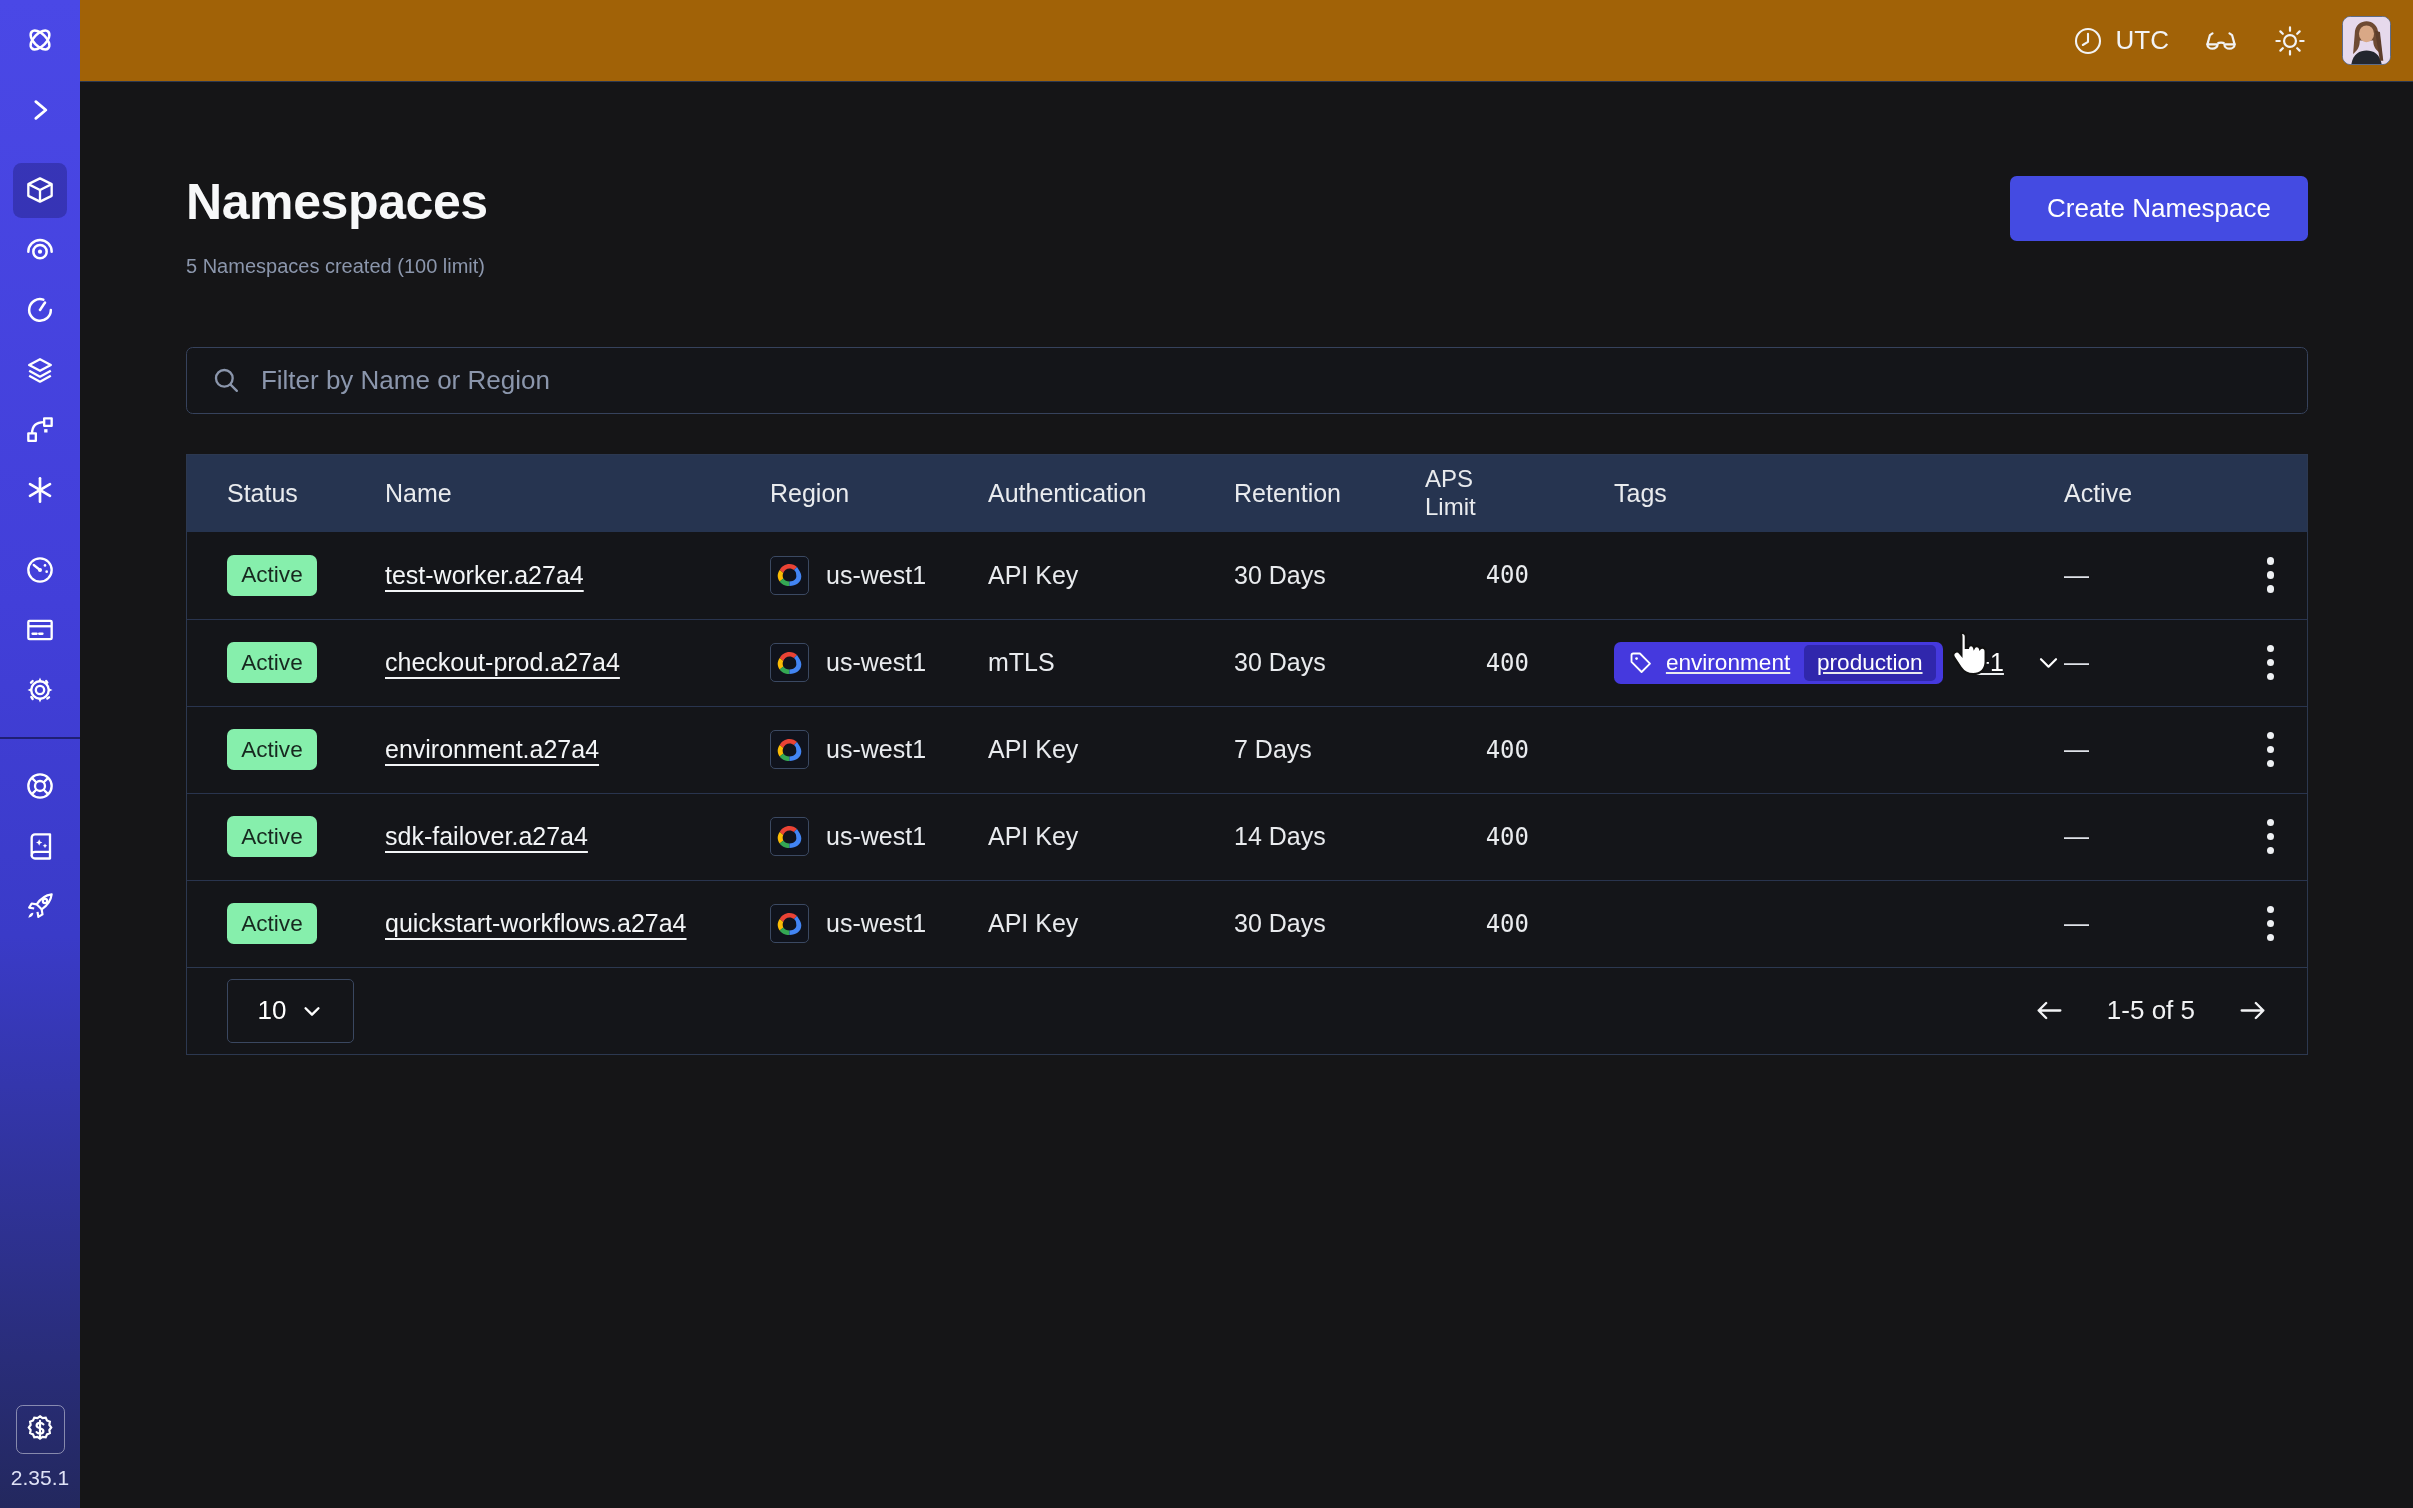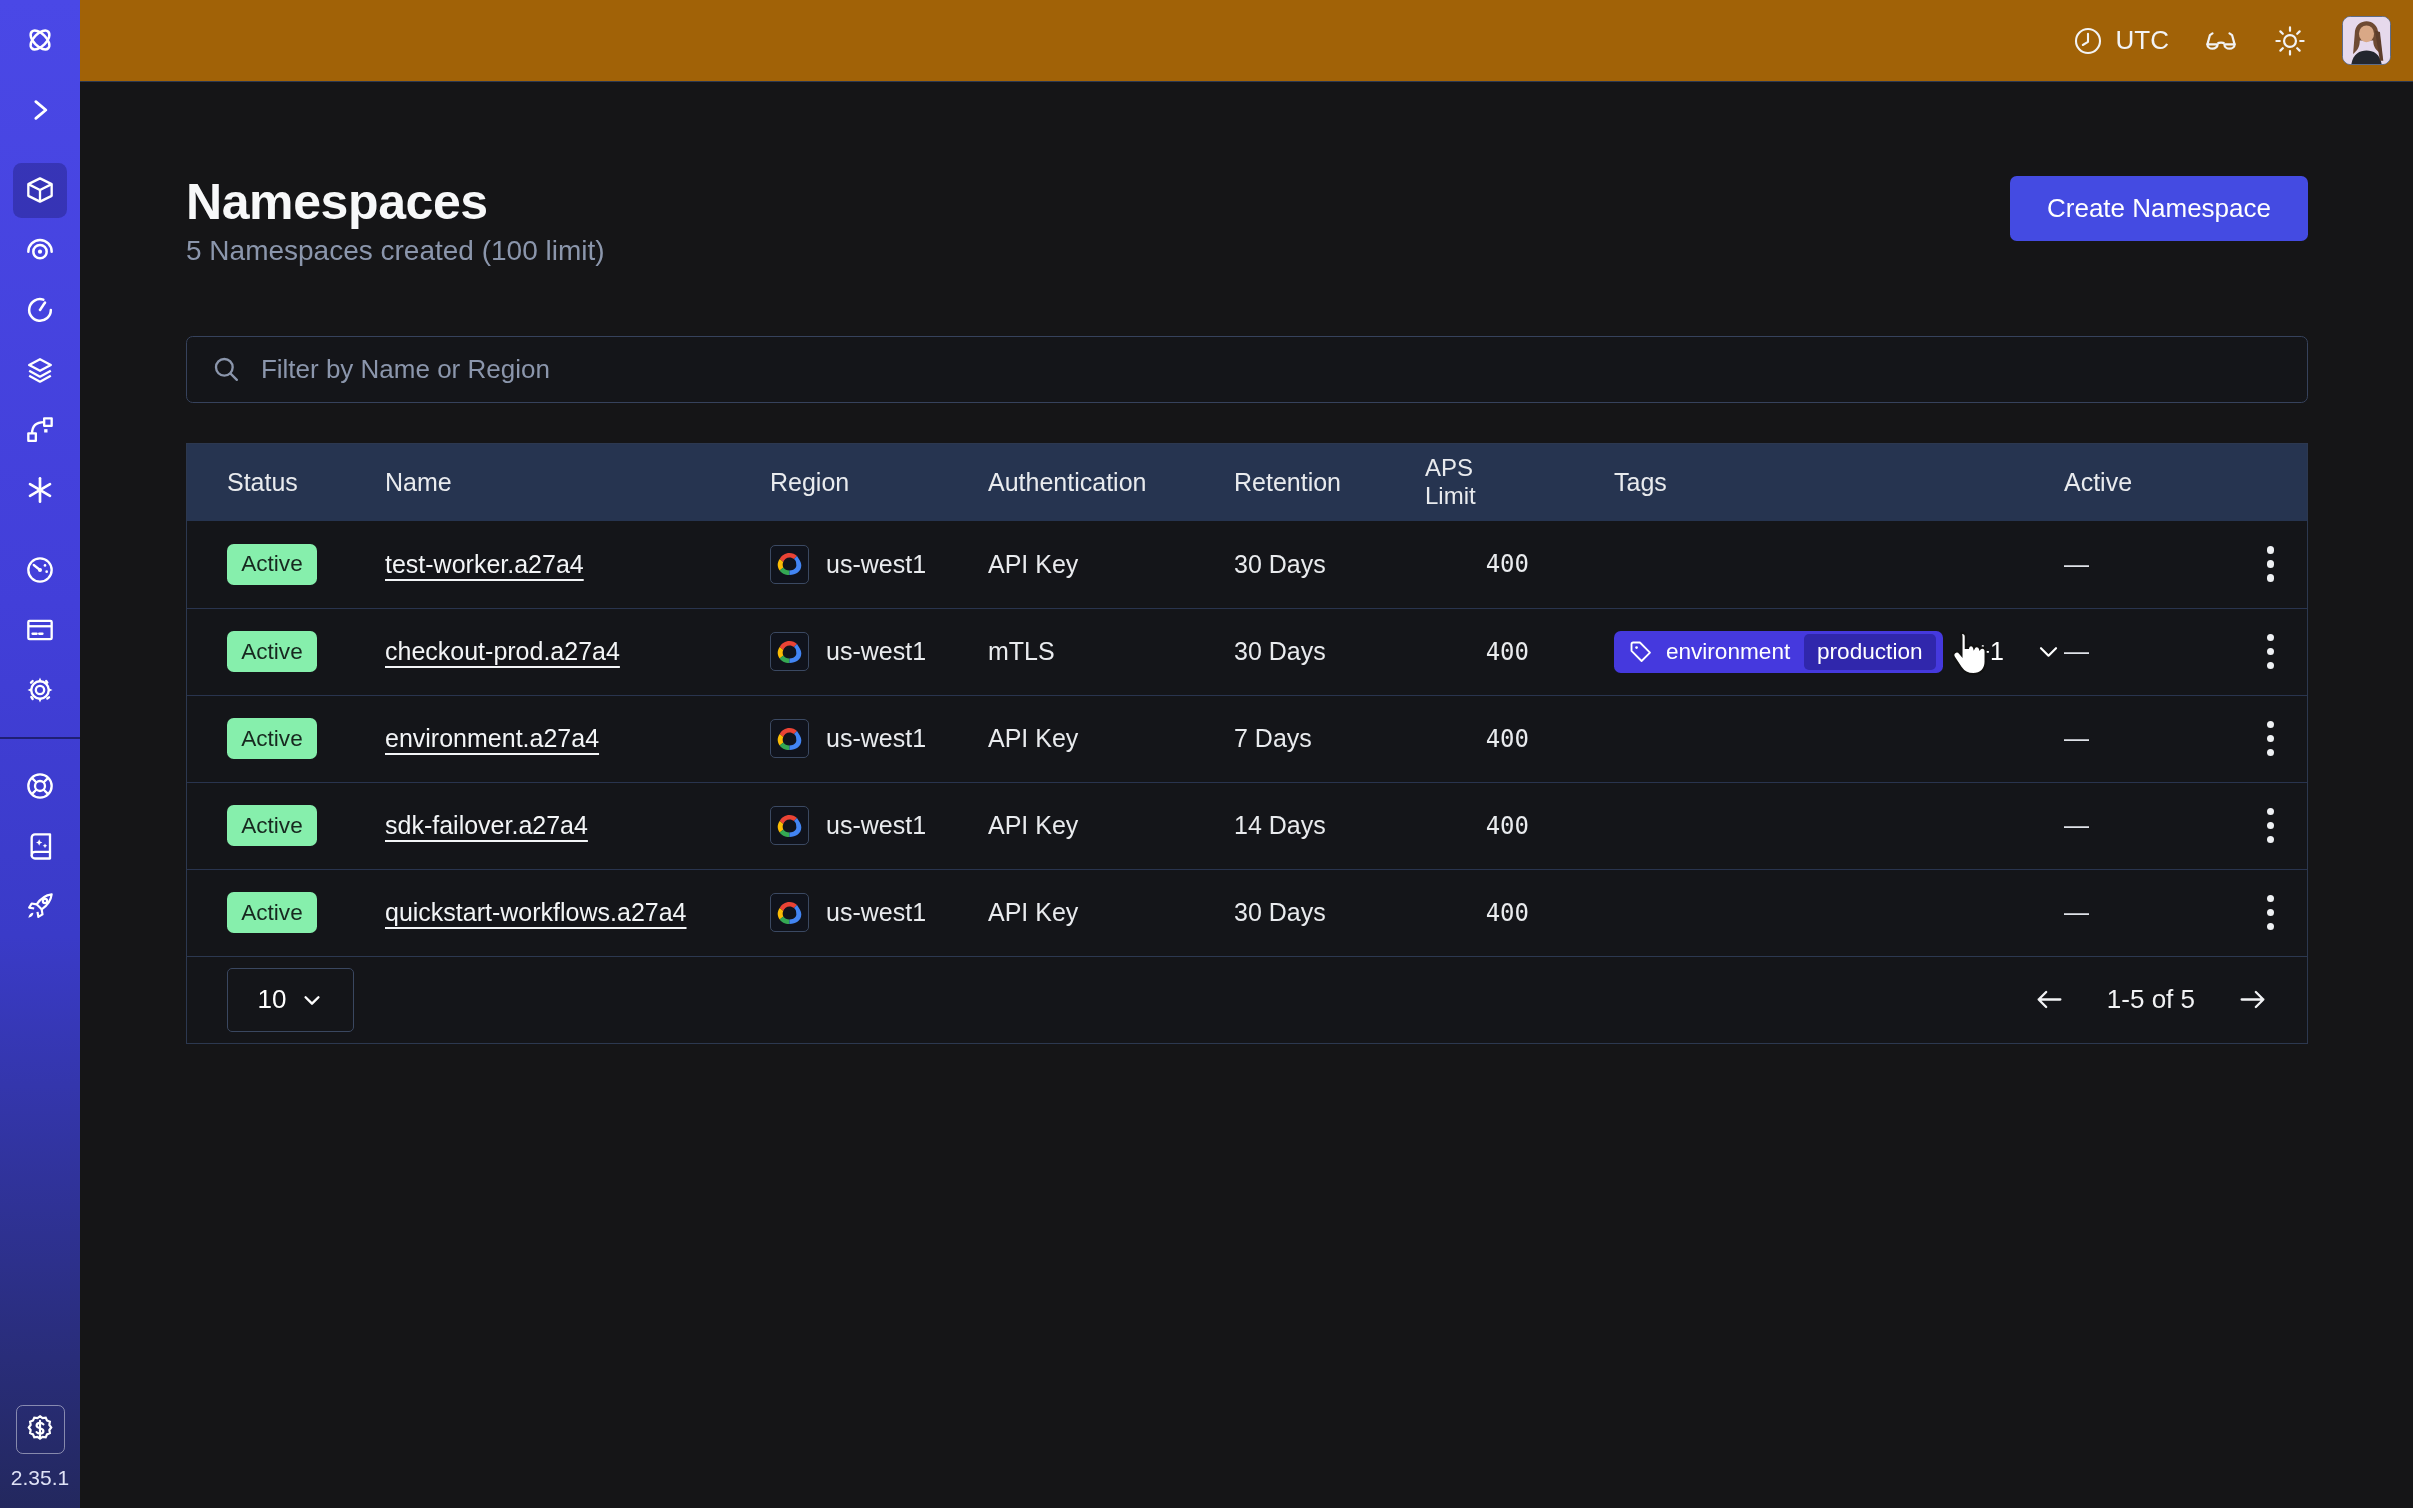--- a/index.html
+++ b/index.html
@@ -53,21 +53,21 @@
   .avatar {
     width:49px; height:49px; border-radius:8.4px; border:1.7px solid #5D6C8A; overflow:hidden;
     background:#e6d9ec;
   }
   .avatar svg { width:100%; height:100%; display:block; }
 
   
   .main { flex:1 1 auto; padding:94px 105px 0 106px; }
   .page-head { display:flex; justify-content:space-between; align-items:flex-start; }
   .page-title { font-size:50px; font-weight:600; color:#f7f8f9; letter-spacing:-0.4px; line-height:1.05; margin:0; }
-  .page-sub { margin-top:6px; font-size:28px; color:#8B96AC; }
+  .page-sub { margin-top:26px; font-size:20px; color:#8B96AC; }
   .btn-primary {
     background:#444BE2; color:#fff; border:none; border-radius:6.7px;
     height:65px; padding:0 37px; font-size:26px; font-weight:500;
     font-family:"Liberation Sans", sans-serif; cursor:pointer;
   }
 
   .search-box {
     margin-top:69px; height:67px; border:1.7px solid #36425C; border-radius:6.7px;
     display:flex; align-items:center; gap:18.4px; padding:0 23.5px; background:#141519;
   }
@@ -102,21 +102,21 @@
     color:#f3f5f7; font-size:25px; text-decoration:underline;
     text-underline-offset:5.9px; text-decoration-thickness:1.7px; cursor:pointer;
   }
   .region-cell { display:flex; align-items:center; gap:17px; }
   .region-chip {
     width:39px; height:39px; border:1.7px solid #3B4962; border-radius:5px;
     display:flex; align-items:center; justify-content:center; background:#10131C;
   }
   .region-chip svg { width:27px; height:22px; }
 
-  .tag-group { display:flex; align-items:center; gap:32px; }
+  .tag-group { display:flex; align-items:center; gap:32px;text-decoration:underline; }
   .tag-pill {
     display:inline-flex; align-items:center; gap:13.4px;
     background:#4539DE; border-radius:6.7px; height:42px; padding:0 7.5px 0 15px;
     color:#fff; font-size:22.6px; cursor:pointer;
   }
   .tag-pill svg { width:23.5px; height:23.5px; }
   .tag-value { background:rgba(8,6,80,0.35); border-radius:5px; padding:5px 13.4px; font-size:22.6px; }
   .tag-more { color:#fff; font-size:25px; }
   .tag-chevron { color:#fff; display:flex; }
   .tag-chevron svg { width:25px; height:25px; }

